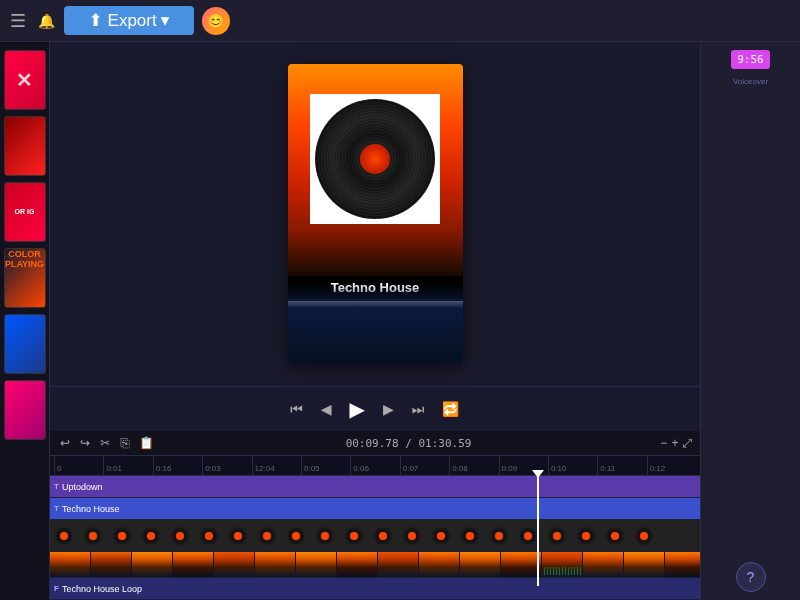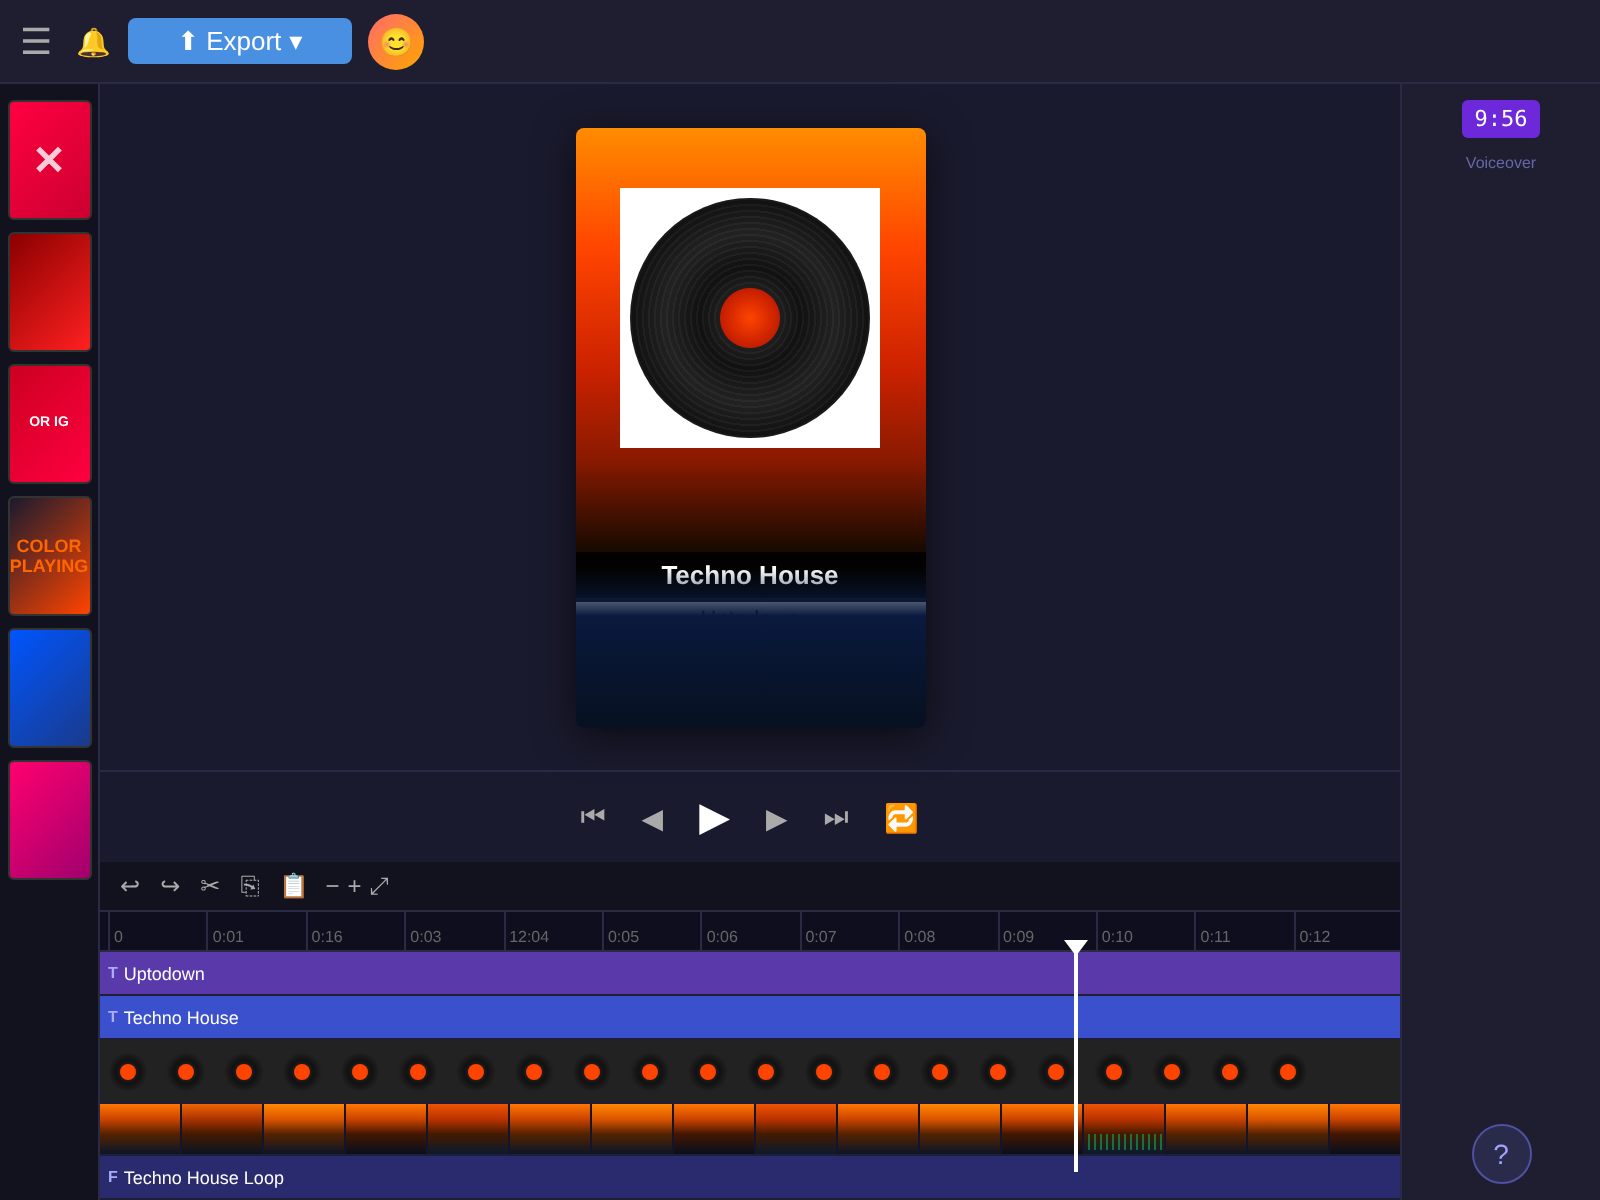--- a/index.html
+++ b/index.html
@@ -52,21 +52,21 @@
       align-items: center;
       gap: 4px;
       margin-right: 8px;
     }
     .btn-export {
       background: #4a90e2;
       border: none;
       color: #fff;
       border-radius: 4px;
       padding: 4px 25px;
-      font-size: 13px;
+      font-size: 17px;
       cursor: pointer;
       display: flex;
       align-items: center;
       gap: 4px;
       margin-right: 8px;
     }
     .avatar-circle {
       width: 28px;
       height: 28px;
       border-radius: 50%;
@@ -116,21 +116,21 @@
       font-size: 20px;
       font-weight: 900;
       opacity: 0.8;
     }
     .thumb-dark-red {
       background: linear-gradient(135deg, #8b0000, #ff2020);
     }
     .thumb-color {
       background: linear-gradient(135deg, #1a1a2e, #ff4400);
       display: flex;
-      align-items: center;
+      align-items: flex-start;
       justify-content: center;
     }
     .thumb-color-text {
       color: #ff6600;
       font-size: 9px;
       font-weight: bold;
       text-align: center;
     }
     .thumb-blue {
       background: linear-gradient(135deg, #0055ff, #1a3a8a);
@@ -276,21 +276,21 @@
       background: #1e1e30;
       border-left: 1px solid #2a2a45;
       display: flex;
       flex-direction: column;
       align-items: center;
       padding: 8px;
       flex-shrink: 0;
     }
 
     .time-display {
-      background: #6d28d9;
+      background: #d946ef;
       border-radius: 3px;
       padding: 3px 6px;
       font-size: 11px;
       color: #fff;
       margin-bottom: 8px;
       font-family: monospace;
     }
 
     .right-panel-message {
       font-size: 9px;
@@ -573,20 +573,25 @@
       <button class="ctrl-btn">⏭</button>
       <button class="ctrl-btn">🔁</button>
     </div>
 
     <div class="timeline-toolbar">
       <button class="timeline-tool-btn">↩</button>
       <button class="timeline-tool-btn">↪</button>
       <button class="timeline-tool-btn">✂</button>
       <button class="timeline-tool-btn">⎘</button>
       <button class="timeline-tool-btn">📋</button>
+      <span class="time-counter">
+        <span>00:09.78</span>
+        <span> / </span>
+        <span>01:30.59</span>
+      </span>
       <div class="zoom-controls">
         <button class="zoom-btn">−</button>
         <button class="zoom-btn">+</button>
         <button class="zoom-btn">⤢</button>
       </div>
     </div>
 
     <div class="timeline-ruler">
       <div class="ruler-marks">
         <div class="ruler-mark">0</div>

